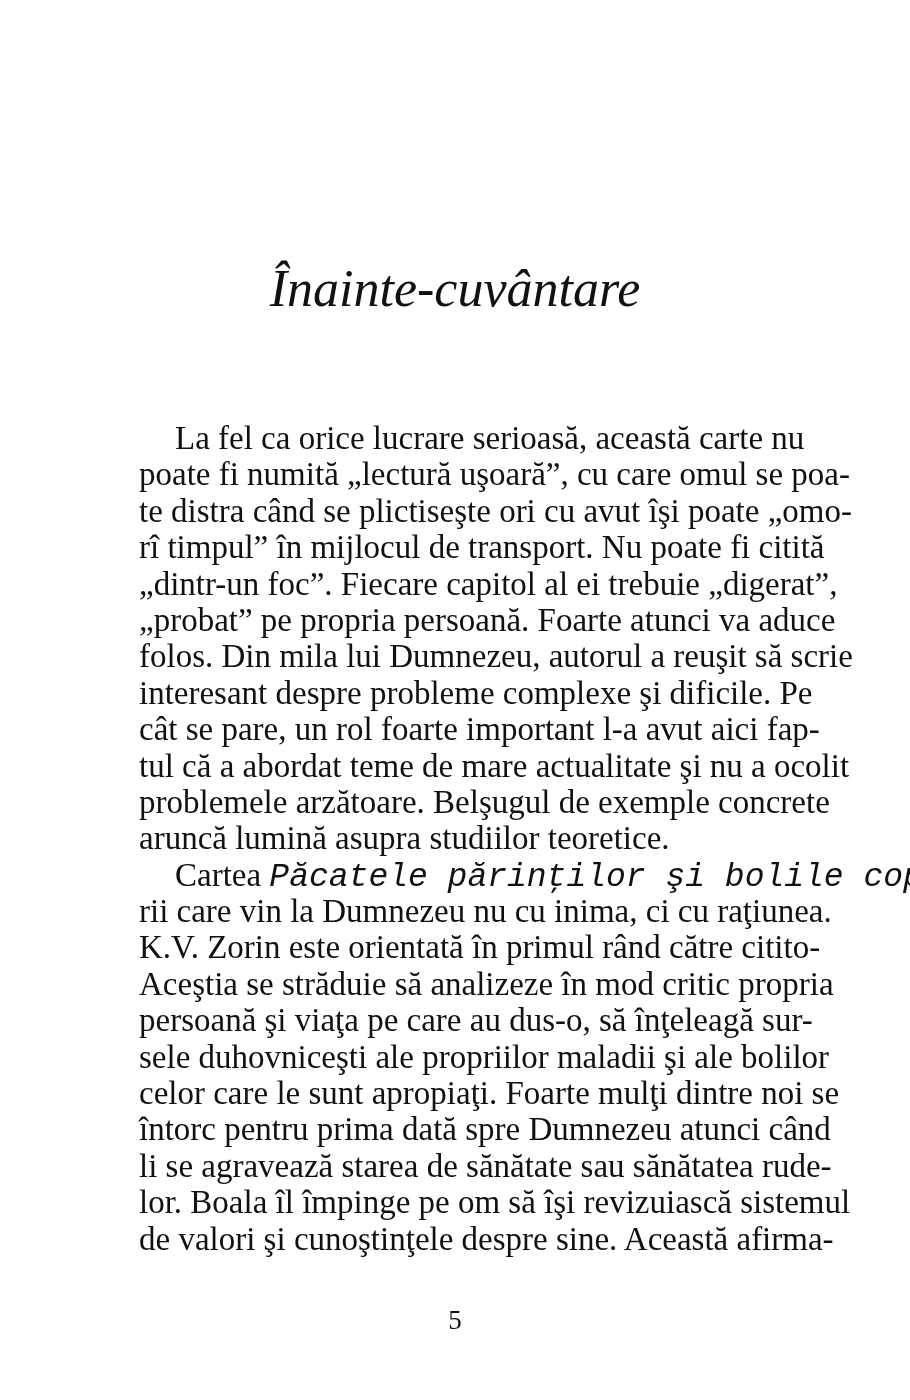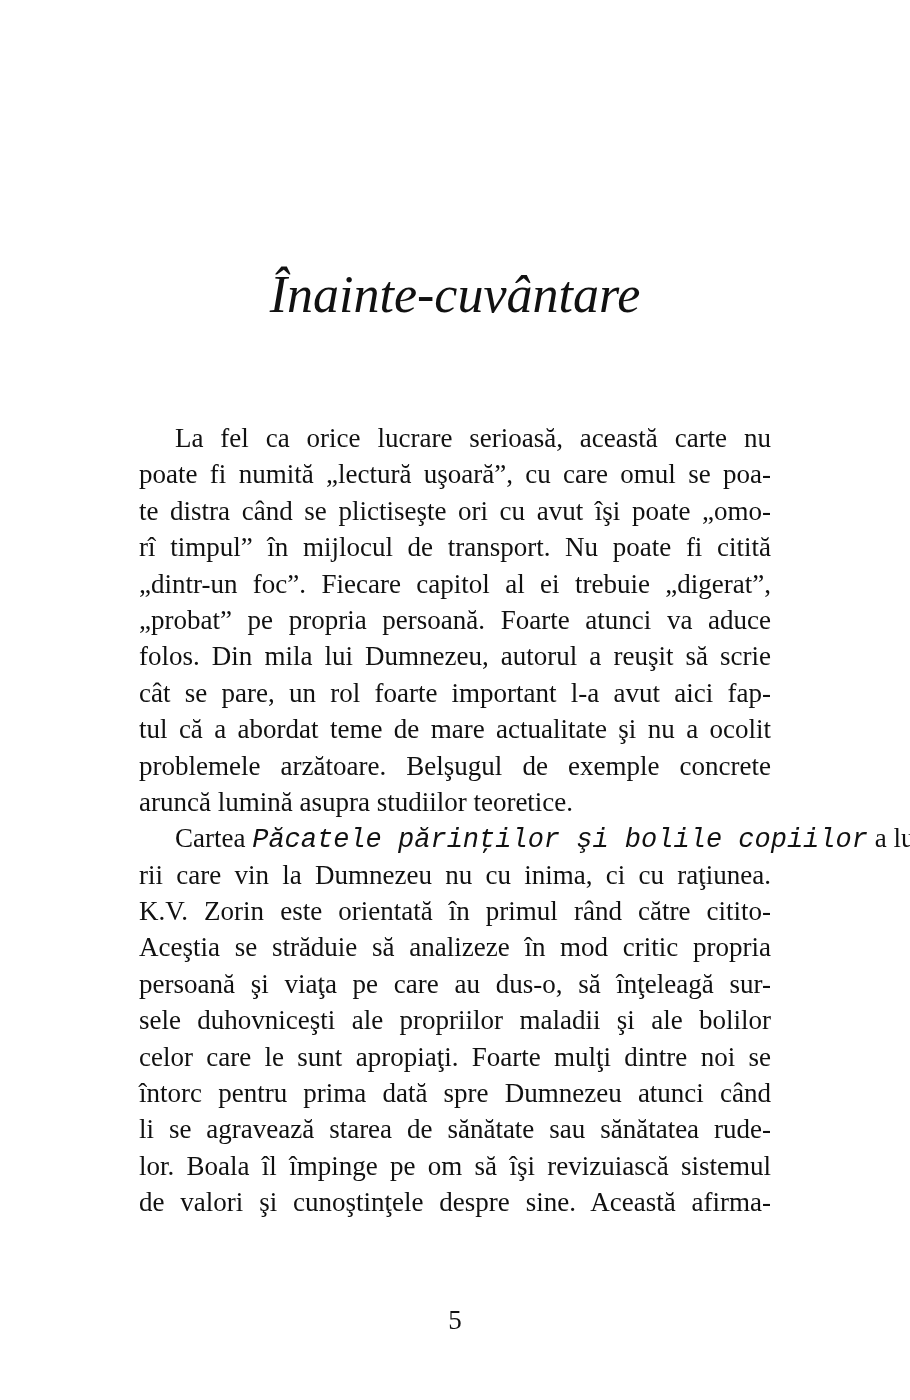--- a/index.html
+++ b/index.html
@@ -11,39 +11,39 @@
       width: 910px;
       height: 1400px;
       position: relative;
       overflow: hidden;
       font-family: "Liberation Serif", "DejaVu Serif", serif;
       color: #111111;
     }
     .title {
       position: absolute;
       left: 0;
-      top: 262px;
+      top: 256px;
       width: 910px;
       text-align: center;
       font-style: italic;
       font-size: 52px;
       line-height: 66px;
       letter-spacing: 0px;
       margin: 0;
       font-weight: normal;
     }
     .body-text {
       position: absolute;
       left: 139px;
       top: 420px;
       width: 632px;
     }
     .line {
       display: block;
-      font-size: 27px;
+      font-size: 33px;
       line-height: 36.4px;
       height: 36.4px;
       white-space: nowrap;
       text-align: justify;
       text-align-last: justify;
       overflow: visible;
     }
     .line.last {
       text-align: right;
       text-align-last: left;
@@ -70,20 +70,21 @@
 <div class="body-text">
 
   <div>
     <span class="line indent">La fel ca orice lucrare serioasă, această carte nu</span>
     <span class="line">poate fi numită „lectură uşoară”, cu care omul se poa-</span>
     <span class="line">te distra când se plictiseşte ori cu avut îşi poate „omo-</span>
     <span class="line">rî timpul” în mijlocul de transport. Nu poate fi citită</span>
     <span class="line">„dintr-un foc”. Fiecare capitol al ei trebuie „digerat”,</span>
     <span class="line">„probat” pe propria persoană. Foarte atunci va aduce</span>
     <span class="line">folos. Din mila lui Dumnezeu, autorul a reuşit să scrie</span>
+    <span class="line">interesant despre probleme complexe şi dificile. Pe</span>
     <span class="line">cât se pare, un rol foarte important l-a avut aici fap-</span>
     <span class="line">tul că a abordat teme de mare actualitate şi nu a ocolit</span>
     <span class="line">problemele arzătoare. Belşugul de exemple concrete</span>
     <span class="line last">aruncă lumină asupra studiilor teoretice.</span>
   </div>
 
   <div>
     <span class="line indent"><span>Cartea </span><span class="it">Păcatele părinţilor şi bolile copiilor</span><span> a lui</span></span>
     <span class="line">rii care vin la Dumnezeu nu cu inima, ci cu raţiunea.</span>
     <span class="line">K.V. Zorin este orientată în primul rând către citito-</span>

